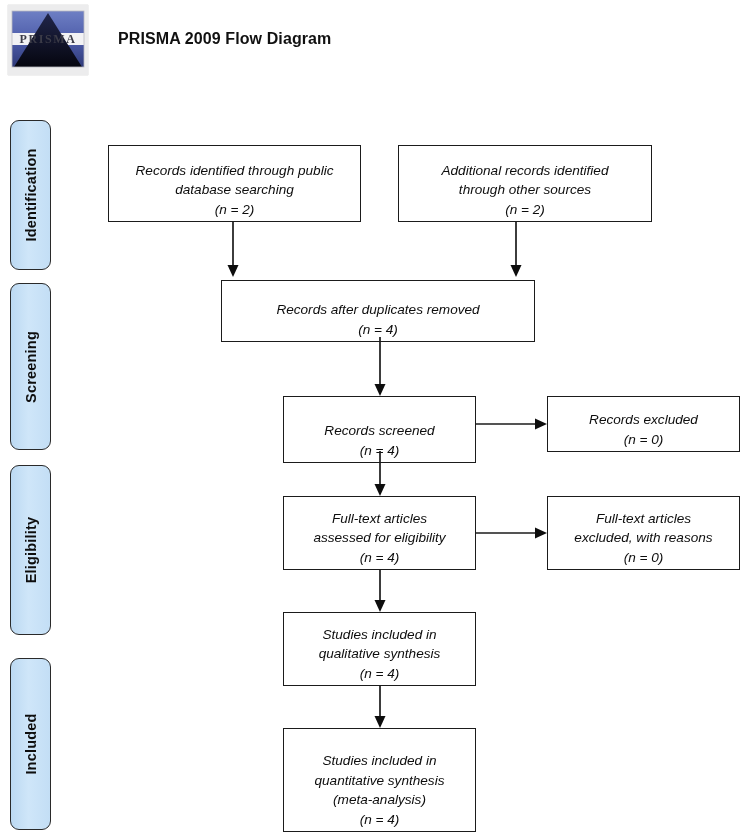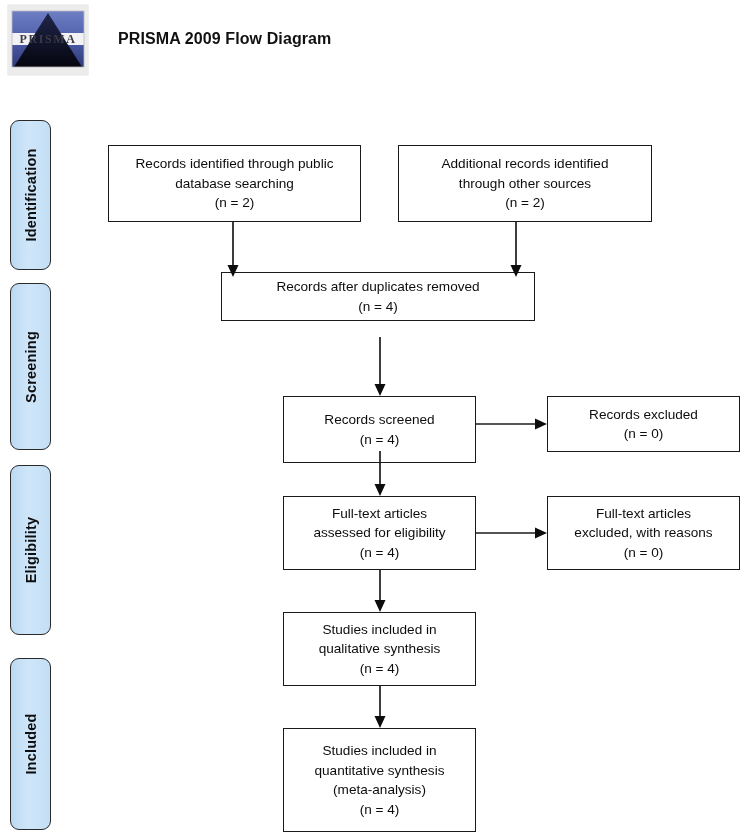--- a/index.html
+++ b/index.html
@@ -67,24 +67,25 @@
     letter-spacing: 0.2px;
   }
 
   
   .flow-box {
     position: absolute;
     box-sizing: border-box;
     background: #ffffff;
     border: 1.6px solid #1b1b1b;
     display: flex;
-    align-items: center;
+    align-items: flex-end;
     justify-content: center;
     text-align: center;
     padding: 2px 6px;
+    font-style: italic;
   }
   .flow-box .box-text {
     font-size: 13.6px;
     line-height: 19.5px;
     color: #0d0d0d;
     white-space: pre-line;
   }
 
   
   .connector {
@@ -142,21 +143,21 @@
 database searching
 (n = 2)</span>
   </div>
 
   <div class="flow-box" style="left:398px; top:145px; width:254px; height:77px;">
     <span class="box-text">Additional records identified
 through other sources
 (n = 2)</span>
   </div>
 
-  <div class="flow-box" style="left:221px; top:272px; width:314px; height:49px;">
+  <div class="flow-box" style="left:221px; top:280px; width:314px; height:62px;">
     <span class="box-text">Records after duplicates removed
 (n = 4)</span>
   </div>
 
   <div class="flow-box" style="left:283px; top:396px; width:193px; height:67px;">
     <span class="box-text">Records screened
 (n = 4)</span>
   </div>
 
   <div class="flow-box" style="left:547px; top:396px; width:193px; height:56px;">

